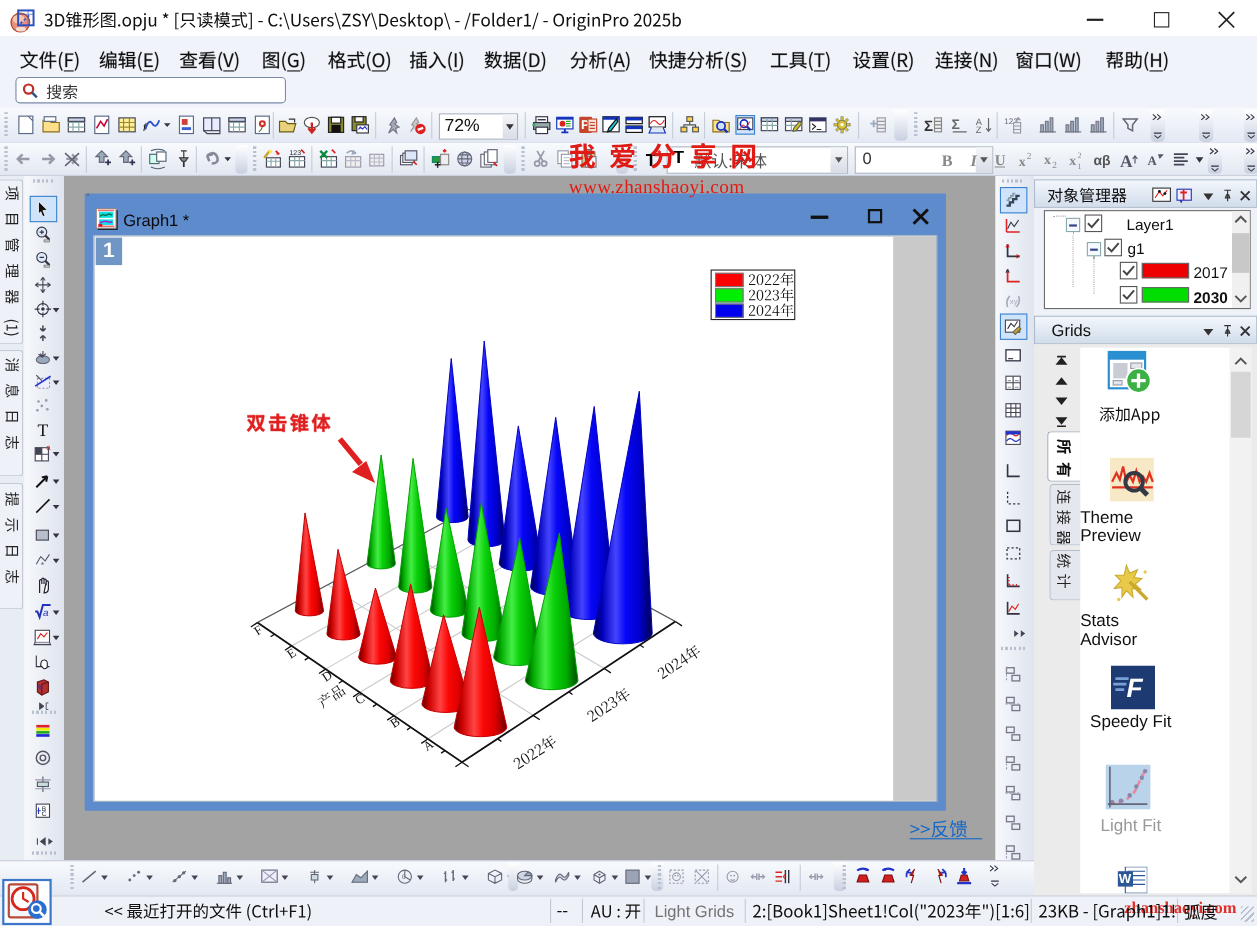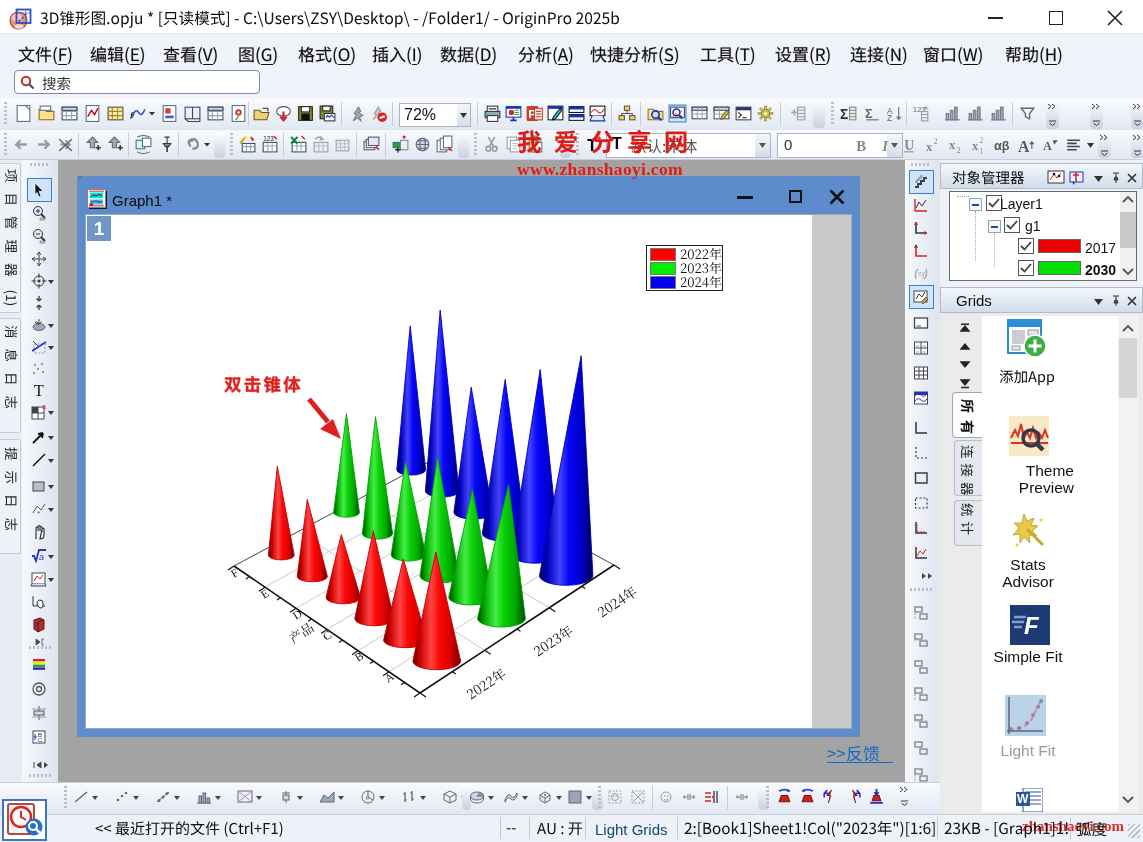--- a/index.html
+++ b/index.html
@@ -640,21 +640,21 @@
 <div class="a" style="left:1120px;top:212px;width:16px;height:36px;background:#c8c8c8"></div>
 <svg class="a" style="left:1120px;top:266px" width="16" height="12">
     <path d="M3 3 L8 8 L13 3" stroke="#555" fill="none" stroke-width="1.8"></path>
   </svg>
 <div class="a" style="left:969px;top:198px;width:13px;height:13px;background:#f6f9fd;border:1px solid #8aa"></div>
 <div class="a" style="left:972px;top:203.5px;width:7px;height:2px;background:#348"></div>
 <div class="a" style="left:986px;top:195px;width:16px;height:16px;background:#fff;border:1.6px solid #555"></div>
 <svg class="a" style="left:986px;top:195px" width="16" height="16">
     <path d="M3 8 L6.5 11.5 L13 4" stroke="#444" fill="none" stroke-width="1.8"></path>
   </svg>
-<div class="a" style="left:1000px;top:196px;font-size:14px;color:#111">Layer1</div>
+<div class="a" style="left:1024px;top:196px;font-size:14px;color:#111">Layer1</div>
 <div class="a" style="left:988px;top:220px;width:13px;height:13px;background:#f6f9fd;border:1px solid #8aa"></div>
 <div class="a" style="left:991px;top:225.5px;width:7px;height:2px;background:#348"></div>
 <div class="a" style="left:1004px;top:217px;width:16px;height:16px;background:#fff;border:1.6px solid #555"></div>
 <svg class="a" style="left:1004px;top:217px" width="16" height="16">
     <path d="M3 8 L6.5 11.5 L13 4" stroke="#444" fill="none" stroke-width="1.8"></path>
   </svg>
 <div class="a" style="left:1025px;top:218px;font-size:14px;color:#111">g1</div>
 <div class="a" style="left:1018px;top:238px;width:16px;height:16px;background:#fff;border:1.6px solid #555"></div>
 <svg class="a" style="left:1018px;top:238px" width="16" height="16">
     <path d="M3 8 L6.5 11.5 L13 4" stroke="#444" fill="none" stroke-width="1.8"></path>
@@ -716,38 +716,38 @@
 <circle cx="29" cy="28" r="11" fill="#3cb044" stroke="#fff" stroke-width="1.5"></circle>
 <path d="M29 21.5 V34.5 M22.5 28 H35.5" stroke="#fff" stroke-width="3"></path>
   </svg>
 <svg class="a" style="left:1009px;top:416px" width="40" height="40" viewBox="0 0 40 40">
 <rect width="40" height="40" fill="#f7e9c6"></rect>
 <path d="M2 22 L6 14 L9 20 L12 8 L15 22 L18 16 L21 22 L24 12 L27 22 L30 17 L33 22 L36 14 L39 22" stroke="#e03020" fill="none" stroke-width="2"></path>
 <path d="M2 27 H39" stroke="#e03020" stroke-width="2"></path>
 <circle cx="22" cy="22" r="8" fill="none" stroke="#333a46" stroke-width="3.5"></circle>
 <line x1="27.5" y1="27.5" x2="34" y2="34" stroke="#333a46" stroke-width="4.5"></line>
   </svg>
-<div class="a" style="left:982px;top:462px;width:92px;height:36px;font-size:15.5px;color:#111;text-align:right;line-height:17px">
+<div class="a" style="left:982px;top:462px;width:92px;height:36px;font-size:15.5px;color:#111;text-align:left;line-height:17px">
     <div class="a" style="width:92px">Theme<br>Preview</div>
   </div>
 <svg class="a" style="left:1010px;top:512px" width="39" height="39" viewBox="0 0 39 39">
 <path d="M14 2 L17 9 L24 6 L21 13 L28 14 L22 19 L27 24 L19 23 L20 31 L14 25 L10 31 L10 22 L3 23 L9 16 L4 11 L12 11 Z" fill="#e8c94a" stroke="#caa92a"></path>
 <path d="M17 17 L33 33" stroke="#caa92a" stroke-width="3"></path>
 <circle cx="31" cy="8" r="1.5" fill="#e8c94a"></circle>
     <circle cx="7" cy="33" r="1.5" fill="#e8c94a"></circle>
   </svg>
-<div class="a" style="left:982px;top:556px;width:92px;height:36px;font-size:15.5px;color:#111;text-align:center;line-height:17px">
+<div class="a" style="left:982px;top:556px;width:92px;height:36px;font-size:15.5px;color:#111;text-align:left;line-height:17px">
     <div class="a" style="width:92px">Stats<br>Advisor</div>
   </div>
 <svg class="a" style="left:1010px;top:605px" width="40" height="40" viewBox="0 0 40 40">
 <rect width="40" height="40" fill="#1e3a72"></rect>
 <path d="M4 12 H16 M2 17 H14 M4 22 H12" stroke="#7aa0d8" stroke-width="2.5"></path>
 <text x="14" y="29" font-size="24" font-weight="bold" font-style="italic" fill="#fff" font-family="Liberation Sans">F</text>
   </svg>
-<div class="a" style="left:982px;top:648px;width:92px;height:18px;font-size:15.5px;color:#111;text-align:center">Simple Fit</div>
+<div class="a" style="left:982px;top:648px;width:92px;height:18px;font-size:15.5px;color:#111;text-align:center">Speedy Fit</div>
 <svg class="a" style="left:1005px;top:695px" width="41" height="41" viewBox="0 0 41 41">
 <rect width="41" height="41" fill="#b9d3ea"></rect>
 <path d="M4 36 Q22 34 28 22 Q32 12 36 6" stroke="#e88aa0" fill="none" stroke-width="2.5" stroke-dasharray="5 3"></path>
 <circle cx="6" cy="34" r="2" fill="#88a"></circle>
     <circle cx="14" cy="33" r="2" fill="#88a"></circle>
     <circle cx="22" cy="28" r="2" fill="#88a"></circle>
     <circle cx="28" cy="20" r="2" fill="#88a"></circle>
     <circle cx="33" cy="12" r="2" fill="#88a"></circle>
     <circle cx="36" cy="6" r="2" fill="#88a"></circle>
 <path d="M4 2 V39 M2 36 H38" stroke="#667" stroke-width="1.5"></path>
@@ -923,36 +923,36 @@
     <path d="M2 3 L5 5.5 L2 8 M6 3 L9 5.5 L6 8" stroke="#334" fill="none"></path>
     <path d="M3 17 H10 M3.5 19 L6.5 21.5 L9.5 19" stroke="#334" fill="none"></path>
   </svg>
 <div class="a" style="left:0;top:814px;width:1143px;height:28px;background:#eef1f7;border-top:1px solid #c9cdd6"></div>
 <div class="a" style="left:500px;top:817px;width:1px;height:22px;background:#c4c9d4"></div>
 <div class="a" style="left:529px;top:817px;width:1px;height:22px;background:#c4c9d4"></div>
 <div class="a" style="left:585px;top:817px;width:1px;height:22px;background:#c4c9d4"></div>
 <div class="a" style="left:677px;top:817px;width:1px;height:22px;background:#c4c9d4"></div>
 <div class="a" style="left:937px;top:817px;width:1px;height:22px;background:#c4c9d4"></div>
 <div class="a" style="left:1070px;top:817px;width:1px;height:22px;background:#c4c9d4"></div>
-<div class="a" style="left:595px;top:821px;font-size:15px;color:#0c4a6e">Light Grids</div>
+<div class="a" style="left:595px;top:821px;font-size:15px;color:#737373">Light Grids</div>
 <div class="a" style="left:1128px;top:824px;width:12px;height:14px;background:repeating-linear-gradient(135deg,#b8bfce 0,#b8bfce 1.5px,transparent 1.5px,transparent 4px)"></div>
 <div class="a" style="left:1022px;top:818px;width:120px;font-family:'Liberation Serif',serif;font-weight:bold;font-size:15px;color:#e01b16;opacity:0.9">zhanshaoyi.com</div>
 <div class="a" style="left:2px;top:799px;width:45px;height:42px;background:#fff;border:2.5px solid #3b76c8">
 <svg class="a" style="left:1px;top:1px" width="38" height="36" viewBox="0 0 38 36">
 <rect x="3" y="2" width="26" height="30" fill="#f4f6fa" stroke="#b84a3a" stroke-width="2" rx="2"></rect>
 <circle cx="16" cy="15" r="10" fill="#fff" stroke="#d8281e" stroke-width="2.5"></circle>
 <path d="M16 9 V15 L21 18" stroke="#d8281e" stroke-width="2" fill="none"></path>
 </svg>
 <svg class="a" style="left:20px;top:16px" width="22" height="22" viewBox="0 0 22 22">
 <circle cx="10" cy="10" r="8.5" fill="#2a6fd0"></circle>
 <circle cx="9" cy="9" r="4" fill="none" stroke="#fff" stroke-width="2"></circle>
 <line x1="12" y1="12" x2="16" y2="16" stroke="#fff" stroke-width="2.5"></line>
 </svg>
   </div>
-<div class="a" style="left:517px;top:159px;width:180px;font-family:'Liberation Serif',serif;font-weight:bold;font-size:17.5px;color:#e01b16;letter-spacing:0.3px">www.zhanshaoyi.com</div>
+<div class="a" style="left:517px;top:159px;width:180px;font-family:'Liberation Serif',serif;font-weight:normal;font-size:17.5px;color:#e01b16;letter-spacing:0.3px">www.zhanshaoyi.com</div>
 <svg class="a" style="left:14px;top:104px" width="19" height="19" viewBox="0 0 18 18">
     <rect x="3" y="1.5" width="12" height="15" fill="#fff" stroke="#5a6a86"></rect>
     <path d="M11 1.5 L15 5.5" stroke="#5a6a86" fill="none"></path>
   </svg>
 <svg class="a" style="left:37px;top:104px" width="19" height="19" viewBox="0 0 18 18">
     <path d="M2 5 L7 5 L9 7 L16 7 L16 15 L2 15 Z" fill="#ffe08a" stroke="#8a6d1a"></path>
     <rect x="3" y="2" width="10" height="4" fill="#fff" stroke="#5a6a86"></rect>
   </svg>
 <svg class="a" style="left:60px;top:104px" width="19" height="19" viewBox="0 0 18 18">
     <rect x="2" y="3" width="14" height="12" fill="#fff" stroke="#445"></rect>

